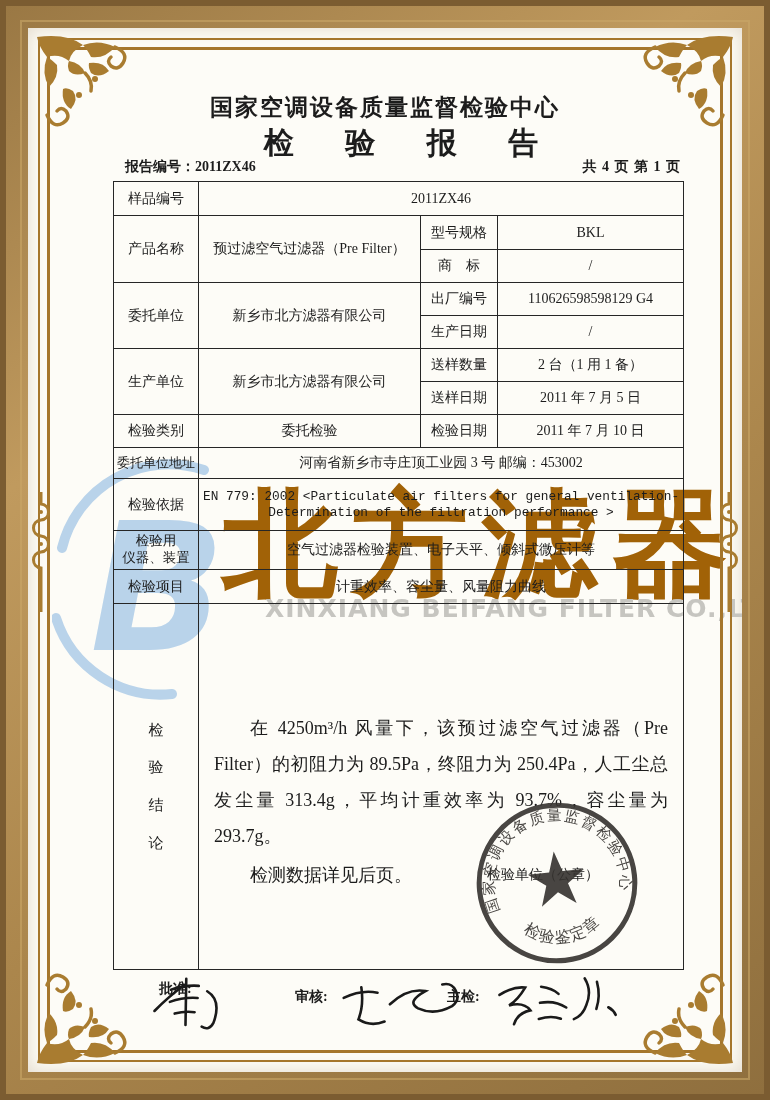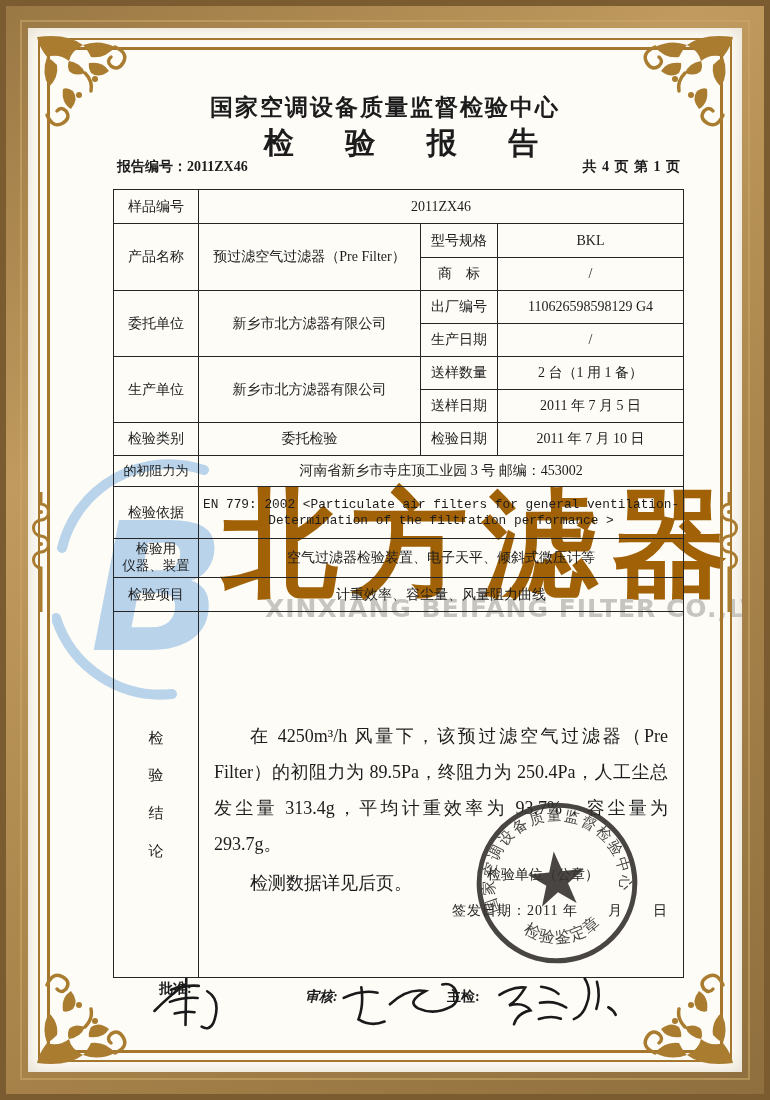--- a/index.html
+++ b/index.html
@@ -36,25 +36,25 @@
   .wm-en{position:absolute;left:237px;top:566px;z-index:1;font-family:"DejaVu Sans",sans-serif;
     font-size:25px;font-weight:bold;letter-spacing:1px;color:#c6c5c0;white-space:nowrap;}
 
   
   .content{position:absolute;inset:0;z-index:4;}
   .title1{position:absolute;top:92px;left:0;width:100%;text-align:center;
     font-size:23px;font-weight:bold;letter-spacing:2px;}
   .title2{position:absolute;top:123px;left:16px;width:100%;text-align:center;
     font-size:30px;font-weight:bold;letter-spacing:22px;text-indent:22px;}
   .rep-row{position:absolute;top:158px;left:113px;width:570px;font-size:14px;font-weight:bold;}
-  .rep-no{position:absolute;left:4px;top:0;}
+  .rep-no{position:absolute;left:12px;top:0;}
   .pgn{position:absolute;right:2px;top:0;letter-spacing:1px;}
 
   table.rpt{position:absolute;left:113px;top:181px;width:570px;border-collapse:collapse;
-    table-layout:fixed;font-size:14px;margin-top:8px;}
+    table-layout:fixed;font-size:14px;}
   table.rpt td{border:1.5px solid #262626;text-align:center;vertical-align:middle;
     padding:0 3px;line-height:1.25;overflow:hidden;}
   .h34{height:34px}.h33{height:33px}.h31{height:31px}.h52{height:52px}.h45{height:39px}.h366{height:366px}
   td.lft{text-align:left;padding-left:14px;}
   td.addr-lbl{font-size:13px;padding:0 1px;}
   td.basis{font-size:12.8px;line-height:1.5;padding:0 8px;font-family:Liberation Mono, monospace;}
   td.two-line{font-size:13.5px;line-height:1.45;}
   td.concl-lbl{vertical-align:middle;}
   .vlabel{display:flex;flex-direction:column;align-items:center;gap:19px;font-size:15px;}
   td.concl{position:relative;vertical-align:top;text-align:left;}
@@ -62,21 +62,21 @@
   .concl .p1{margin-top:30px;}
   .concl .p2{margin-top:3px;}
 
   .seal-unit{position:absolute;left:487px;top:866px;font-size:14px;}
   .issue-date{position:absolute;left:452px;top:902px;font-size:14px;letter-spacing:1px;}
   .stamp{position:absolute;left:470px;top:796px;width:174px;height:174px;
     transform:rotate(-6deg);opacity:.9;}
 
   .sig-row{position:absolute;top:980px;left:0;width:770px;height:70px;font-size:14px;font-weight:bold;}
   .sig-lb1{position:absolute;left:116px;top:0;margin-left:43px;}
-  .sig-lb2{position:absolute;left:305px;top:8px;font-style:italic;}
+  .sig-lb2{position:absolute;left:295px;top:8px;}
   .sig-lb3{position:absolute;left:447px;top:8px;}
   .sig-svg{position:absolute;}
   .sg1{left:152px;top:-8px;transform:rotate(-4deg);}
   .sg2{left:338px;top:-2px;transform:rotate(-2deg);}
   .sg3{left:492px;top:-6px;transform:rotate(-3deg);}
 </style>
 </head>
 <body>
 
 <svg width="0" height="0" style="position:absolute">
@@ -193,21 +193,21 @@
         <td>送样日期</td>
         <td>2011 年 7 月 5 日</td>
       </tr>
       <tr class="h33">
         <td>检验类别</td>
         <td>委托检验</td>
         <td>检验日期</td>
         <td>2011 年 7 月 10 日</td>
       </tr>
       <tr class="h31">
-        <td class="addr-lbl">的初阻力为</td>
+        <td class="addr-lbl">委托单位地址</td>
         <td colspan="3">河南省新乡市寺庄顶工业园 3 号  邮编：453002</td>
       </tr>
       <tr class="h52">
         <td>检验依据</td>
         <td colspan="3" class="basis">EN 779: 2002 &lt;Particulate air filters for general ventilation-Determination of the filtration performance &gt;</td>
       </tr>
       <tr class="h45">
         <td class="two-line">
           <div>检验用</div>
           <div>仪器、装置</div>
@@ -229,21 +229,20 @@
         </td>
         <td colspan="3" class="concl">
           <p class="p1">在 4250m³/h 风量下，该预过滤空气过滤器（Pre Filter）的初阻力为 89.5Pa，终阻力为 250.4Pa，人工尘总发尘量 313.4g，平均计重效率为 93.7%，容尘量为 293.7g。</p>
           <p class="p2">检测数据详见后页。</p>
         </td>
       </tr>
     </tbody>
       </table>
 
     <div class="seal-unit">检验单位（公章）</div>
-    <div class="issue-date">签发日期：2011 年　　月　　日</div>
 
     <svg class="stamp" viewBox="0 0 170 170">
       <g transform="translate(85,85)">
         <circle r="76" fill="none" stroke="#35322f" stroke-width="5"></circle>
         <path id="arcTop" d="M -57,25 A 62,62 0 1 1 57,25" fill="none" stroke="none"></path>
         <path id="arcBot" d="M -40,42 A 58,58 0 0 0 40,42" fill="none" stroke="none"></path>
         <text font-size="14.5" fill="#35322f" font-family="Liberation Serif, serif">
           <textPath href="#arcTop" startOffset="4" textLength="228">国家空调设备质量监督检验中心</textPath>
         </text>
         <text font-size="15.5" fill="#35322f" font-family="Liberation Serif, serif">

